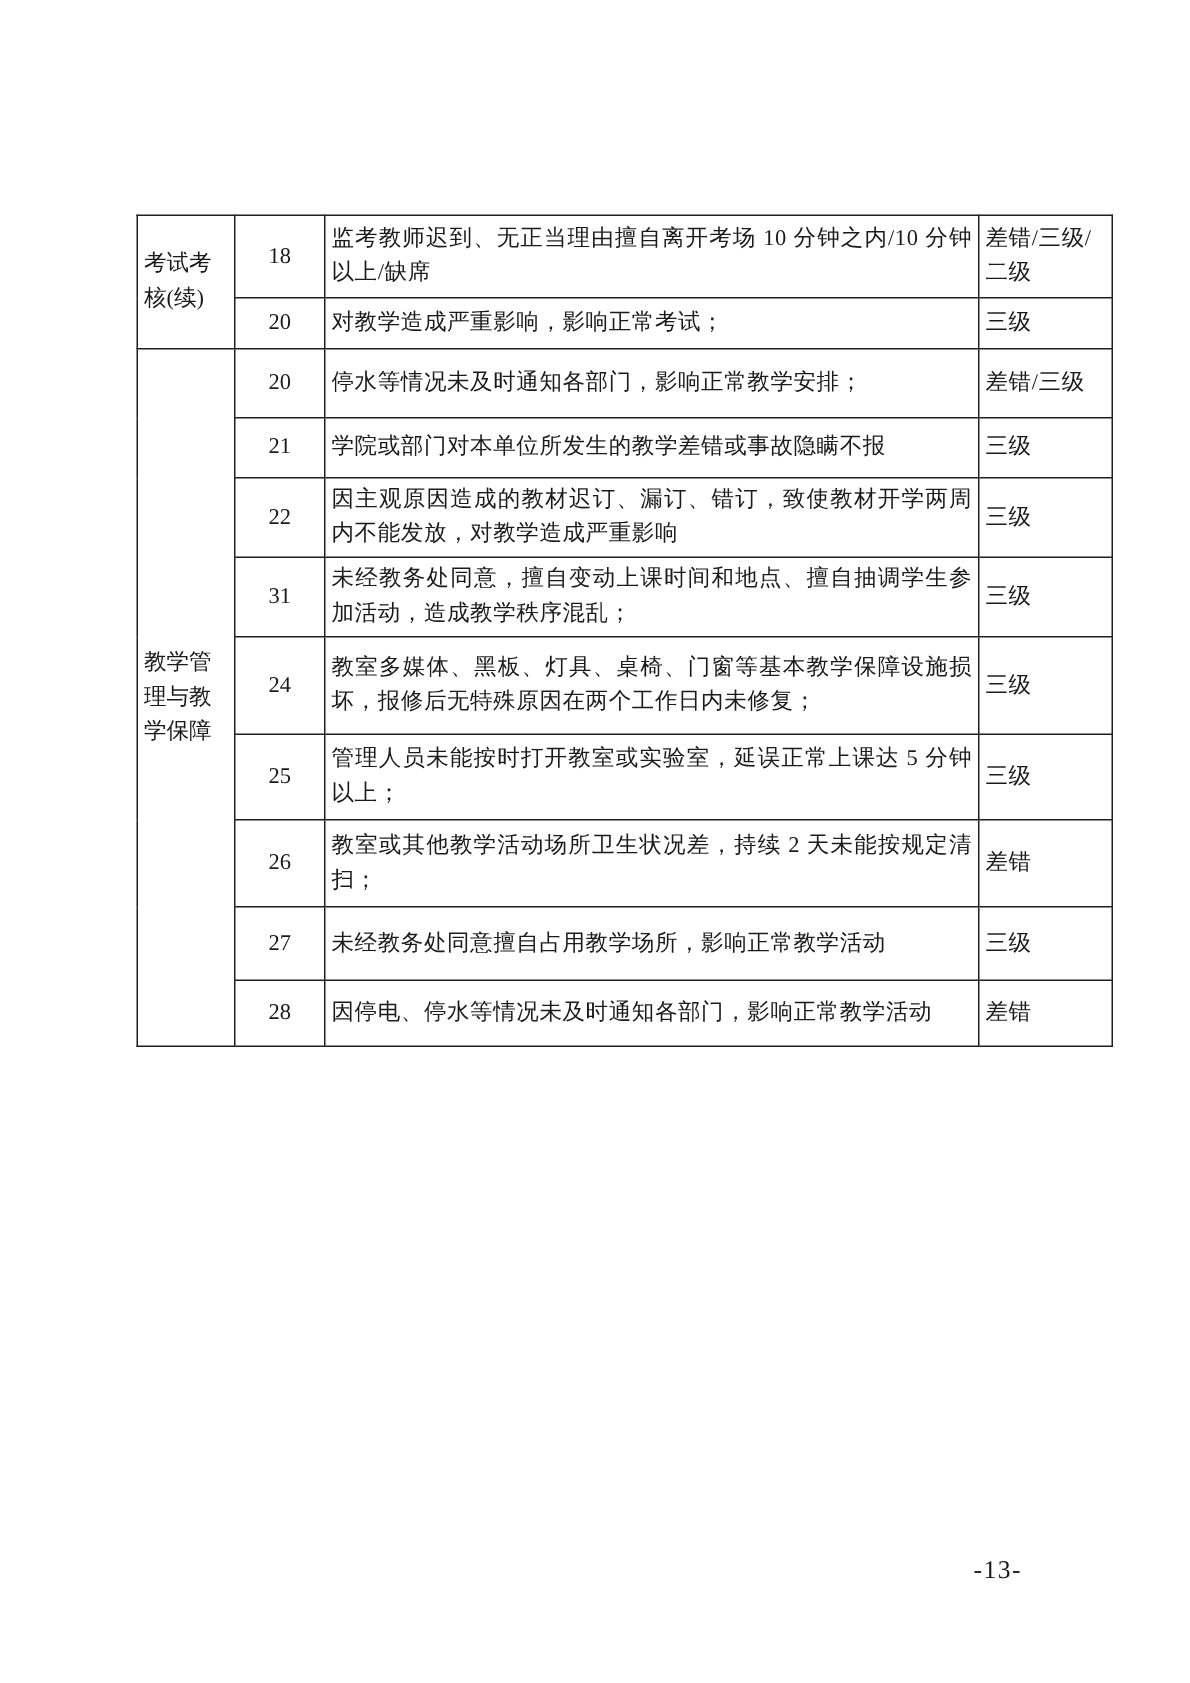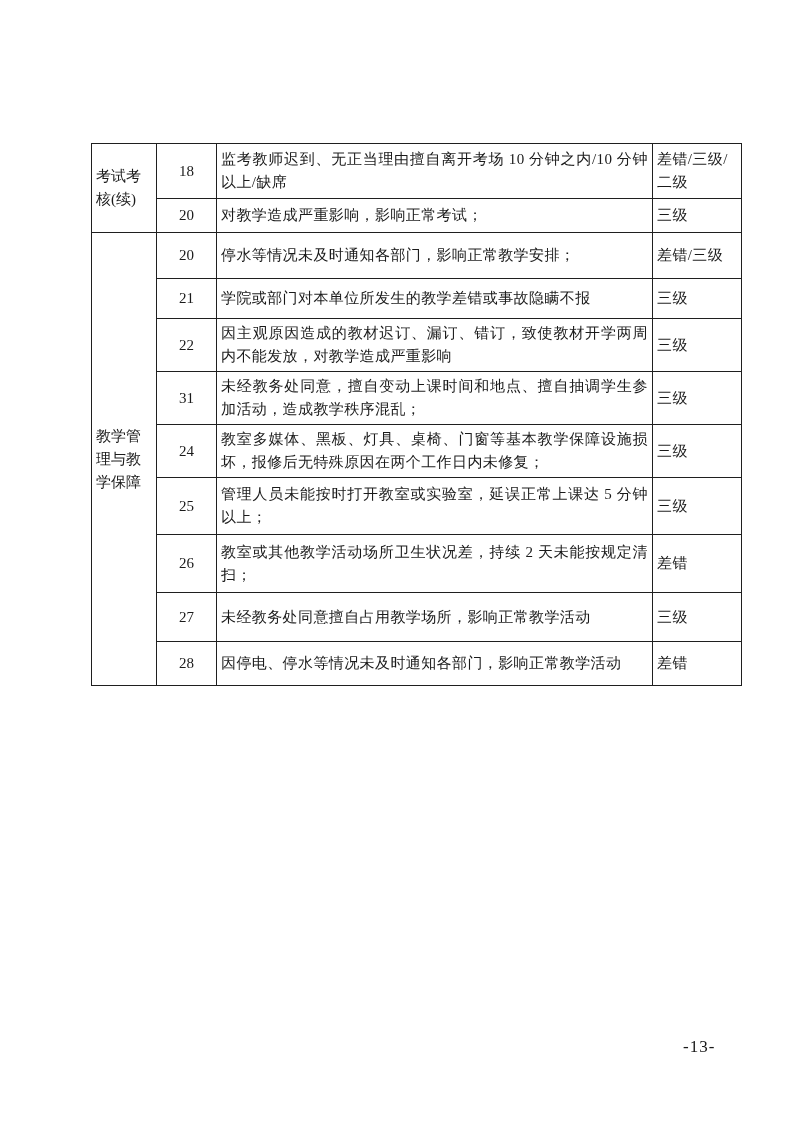--- a/index.html
+++ b/index.html
@@ -50,21 +50,21 @@
     letter-spacing: 0.4px;
   }
   td.grade {
     padding: 4px 4px 4px 9px;
     line-height: 23px;
     white-space: pre-line;
     letter-spacing: 0.4px;
   }
   .page-number {
     position: absolute;
-    left: 683px;
+    left: 649px;
     top: 1037px;
     font-size: 17px;
     letter-spacing: 1px;
   }
 </style>
 </head>
 <body>
 
 <div class="doc-page">
 
@@ -107,21 +107,21 @@
       <tr style="height:49px">
         <td class="no">22</td>
         <td class="desc">因主观原因造成的教材迟订、漏订、错订，致使教材开学两周内不能发放，对教学造成严重影响</td>
         <td class="grade">三级</td>
       </tr>
       <tr style="height:47px">
         <td class="no">31</td>
         <td class="desc">未经教务处同意，擅自变动上课时间和地点、擅自抽调学生参加活动，造成教学秩序混乱；</td>
         <td class="grade">三级</td>
       </tr>
-      <tr style="height:53px">
+      <tr style="height:65px">
         <td class="no">24</td>
         <td class="desc">教室多媒体、黑板、灯具、桌椅、门窗等基本教学保障设施损坏，报修后无特殊原因在两个工作日内未修复；</td>
         <td class="grade">三级</td>
       </tr>
       <tr style="height:57px">
         <td class="no">25</td>
         <td class="desc">管理人员未能按时打开教室或实验室，延误正常上课达 5 分钟以上；</td>
         <td class="grade">三级</td>
       </tr>
       <tr style="height:58px">

